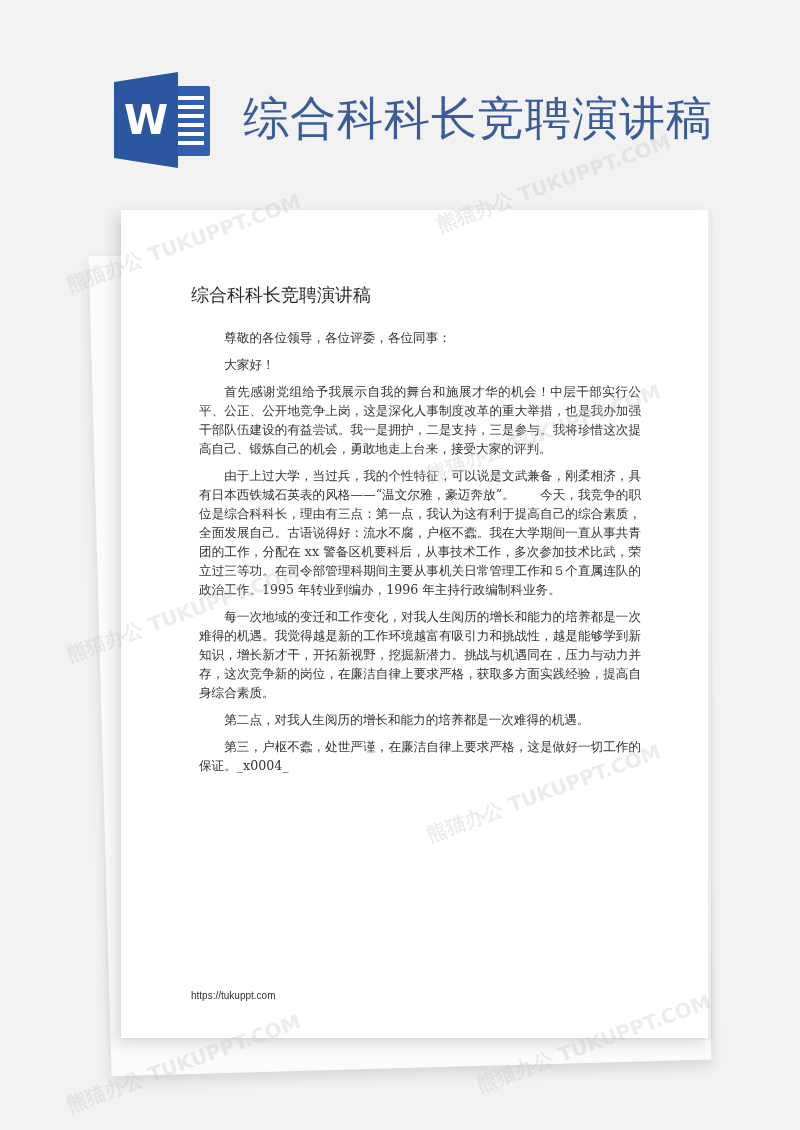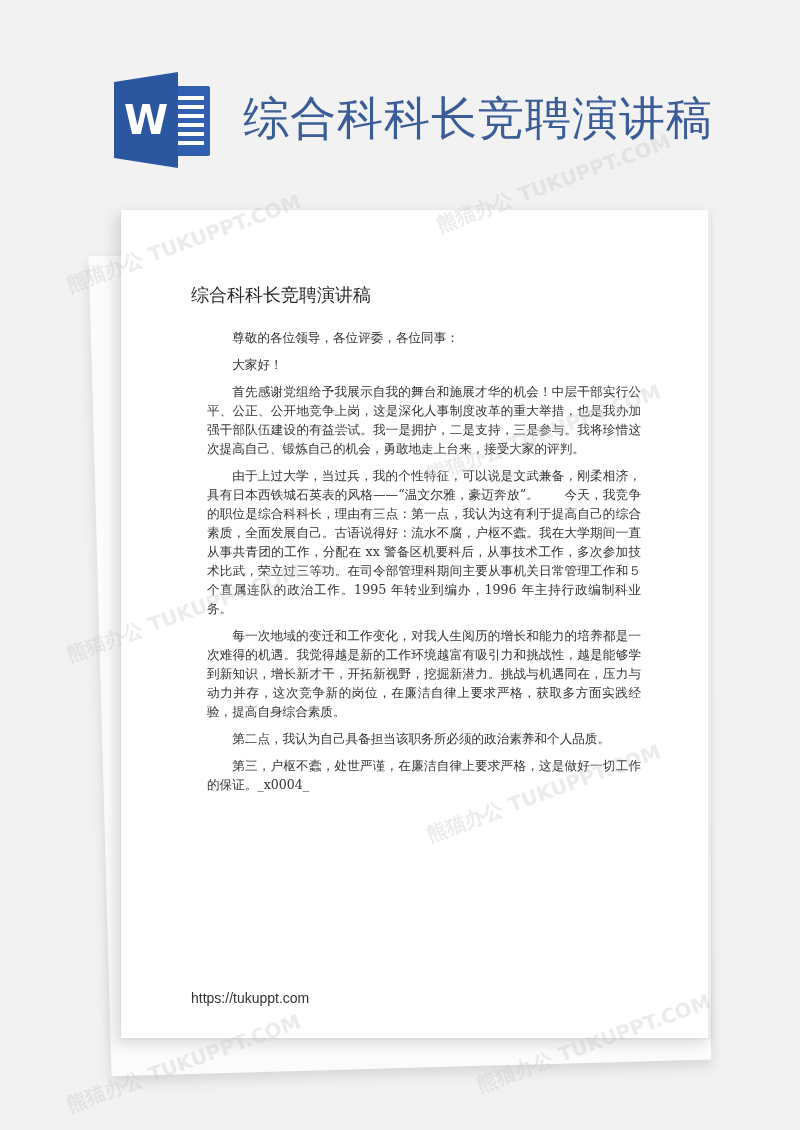--- a/index.html
+++ b/index.html
@@ -30,25 +30,25 @@
     }
     .doc-title {
       position: absolute; left: 70px; top: 73px;
       font-size: 18px; color: #2a2a2a; white-space: nowrap;
       font-family: "DejaVu Sans", "Liberation Sans", sans-serif;
     }
     .body-text {
       position: absolute; left: 70px; top: 118px; width: 450px;
       font-size: 12.6px; line-height: 19px; color: #333;
     }
-    .para { margin: 0 0 8px 16px; text-indent: 2em; text-align: justify; }
+    .para { margin: 0 0 8px 8px; text-indent: 2em; text-align: justify; }
     .footer-url {
       position: absolute; left: 70px; top: 780px;
       font-family: "Liberation Sans", "DejaVu Sans", sans-serif;
-      font-size: 14px; color: #333; text-align: center;
+      font-size: 10px; color: #333; text-align: center;
     }
     .wm {
       position: absolute; color: rgba(200,200,200,0.35);
       font-family: "DejaVu Sans", sans-serif; font-size: 20px; font-weight: bold;
       transform: rotate(-20deg); white-space: nowrap; pointer-events: none;
     }
   </style>
 </head>
 <body>
 
@@ -74,21 +74,21 @@
 <div class="page-back"></div>
 
 <div class="page">
   <div class="doc-title">综合科科长竞聘演讲稿</div>
   <div class="body-text">
     <p class="para">尊敬的各位领导，各位评委，各位同事：</p>
     <p class="para">大家好！</p>
     <p class="para">首先感谢党组给予我展示自我的舞台和施展才华的机会！中层干部实行公平、公正、公开地竞争上岗，这是深化人事制度改革的重大举措，也是我办加强干部队伍建设的有益尝试。我一是拥护，二是支持，三是参与。我将珍惜这次提高自己、锻炼自己的机会，勇敢地走上台来，接受大家的评判。</p>
     <p class="para">由于上过大学，当过兵，我的个性特征，可以说是文武兼备，刚柔相济，具有日本西铁城石英表的风格——“温文尔雅，豪迈奔放”。　　今天，我竞争的职位是综合科科长，理由有三点：第一点，我认为这有利于提高自己的综合素质，全面发展自己。古语说得好：流水不腐，户枢不蠹。我在大学期间一直从事共青团的工作，分配在 xx 警备区机要科后，从事技术工作，多次参加技术比武，荣立过三等功。在司令部管理科期间主要从事机关日常管理工作和５个直属连队的政治工作。1995 年转业到编办，1996 年主持行政编制科业务。</p>
     <p class="para">每一次地域的变迁和工作变化，对我人生阅历的增长和能力的培养都是一次难得的机遇。我觉得越是新的工作环境越富有吸引力和挑战性，越是能够学到新知识，增长新才干，开拓新视野，挖掘新潜力。挑战与机遇同在，压力与动力并存，这次竞争新的岗位，在廉洁自律上要求严格，获取多方面实践经验，提高自身综合素质。</p>
-    <p class="para">第二点，我认为自己具备担当该职务所必须的政治素养和个人品质。</p>
+    <p class="para">第二点，对我人生阅历的增长和能力的培养都是一次难得的机遇。</p>
     <p class="para">第三，户枢不蠹，处世严谨，在廉洁自律上要求严格，这是做好一切工作的保证。_x0004_</p>
   </div>
   <div class="footer-url">https://tukuppt.com</div>
 </div>
 
 <div class="wm" style="left:60px; top:230px;">熊猫办公 TUKUPPT.COM</div>
 <div class="wm" style="left:430px; top:170px;">熊猫办公 TUKUPPT.COM</div>
 <div class="wm" style="left:420px; top:420px;">熊猫办公 TUKUPPT.COM</div>
 <div class="wm" style="left:60px; top:600px;">熊猫办公 TUKUPPT.COM</div>
 <div class="wm" style="left:420px; top:780px;">熊猫办公 TUKUPPT.COM</div>

